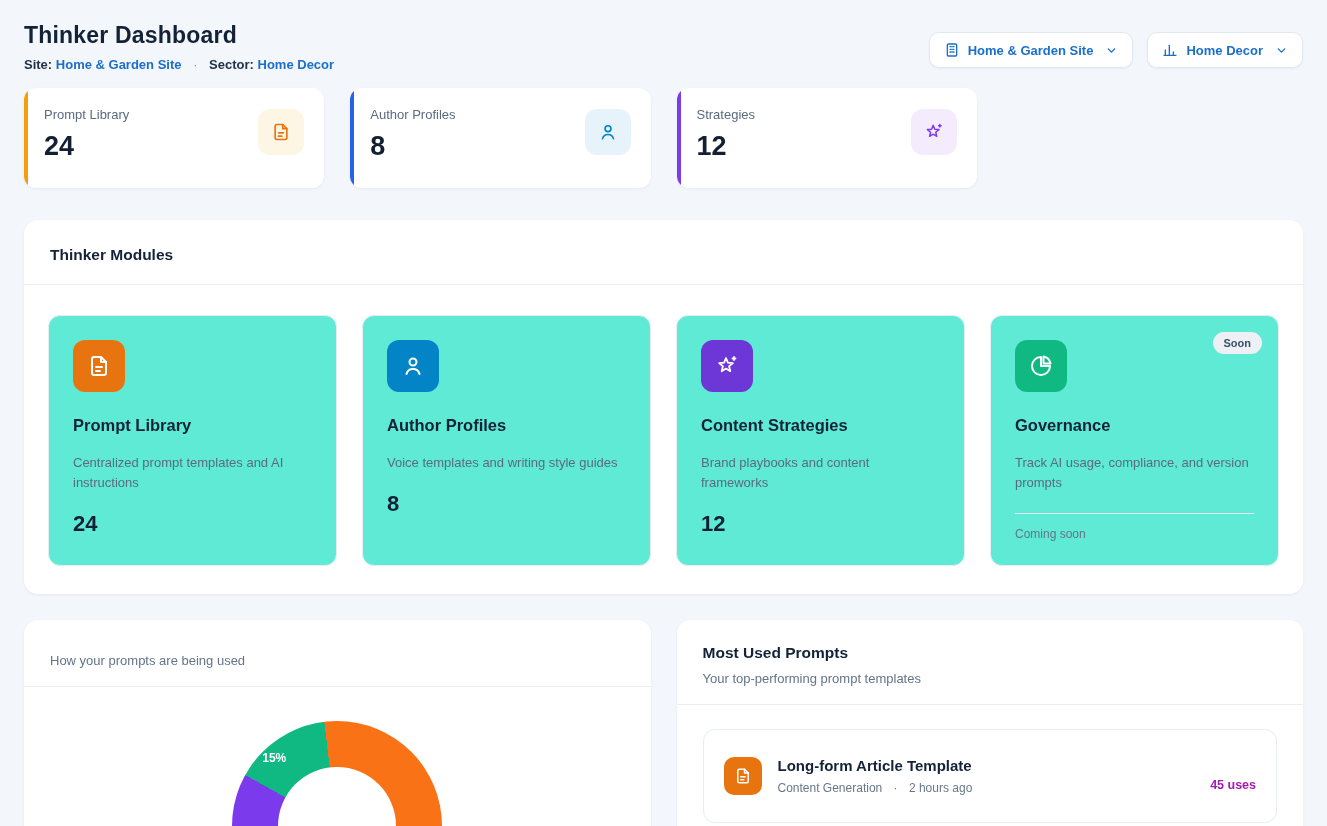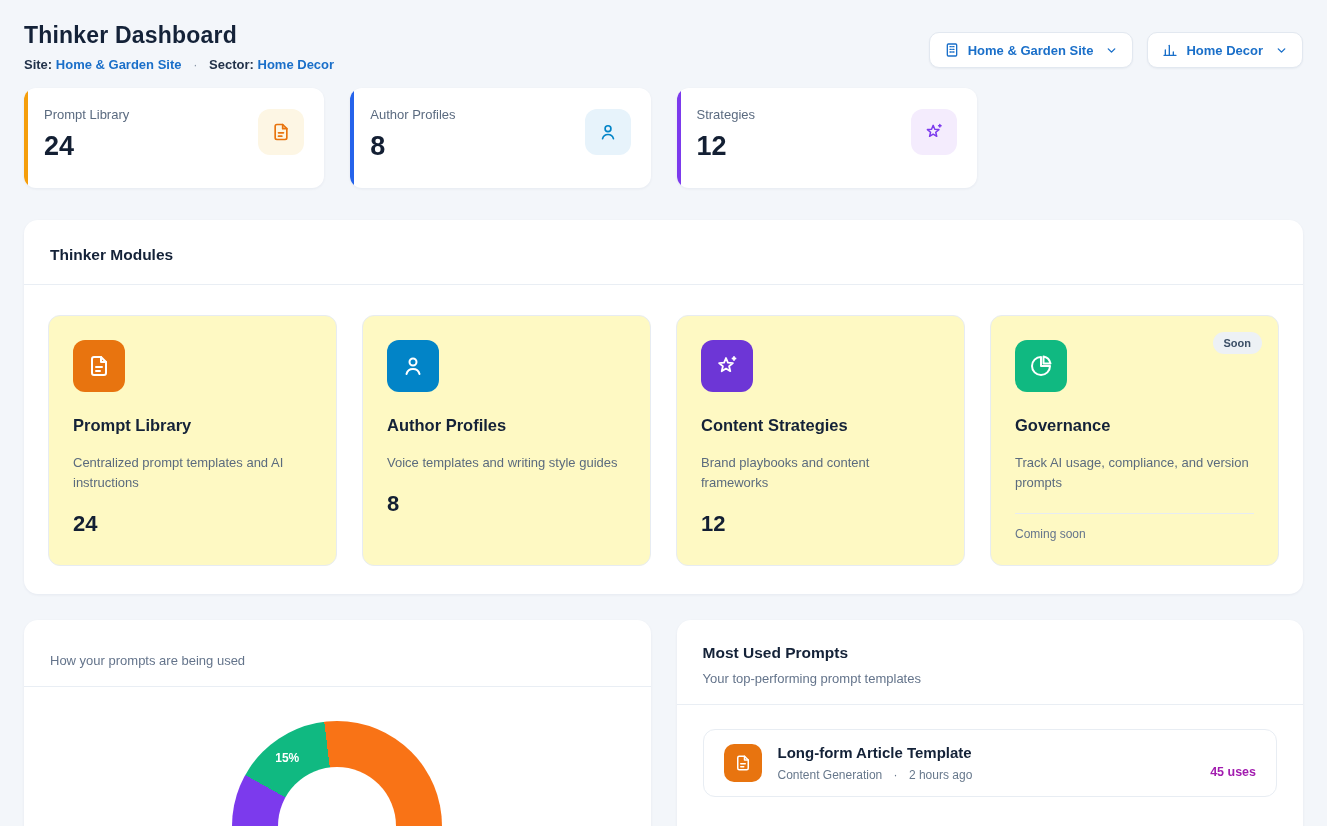--- a/index.html
+++ b/index.html
@@ -58,21 +58,21 @@
     background:#fff; border-radius:14px; margin-top:32px;
     box-shadow:0 1px 3px rgba(16,42,83,.06);
   }
   .panel-header { padding:26px 26px 20px; }
   .panel-title { font-size:15.5px; font-weight:700; color:#142238; }
   .panel-subtitle { font-size:13px; color:#64748b; margin-top:9px; }
   .divider { border-top:1px solid #e9eef4; }
   .modules-body { padding:30px 24px 28px; display:grid; grid-template-columns:repeat(4,1fr); gap:25px; }
   .module-card {
     position:relative; border:1px solid #e7ecf2; border-radius:12px;
-    padding:24px; min-height:248px; background:#fef9c3; cursor:pointer;
+    padding:24px; min-height:248px; background:#5eead4; cursor:pointer;
   }
   .module-icon {
     width:52px; height:52px; border-radius:12px; color:#fff;
     display:flex; align-items:center; justify-content:center;
   }
   .module-icon.solid-orange { background:#e8740f; }
   .module-icon.solid-blue   { background:#0284c7; }
   .module-icon.solid-purple { background:#6d36d6; }
   .module-icon.solid-green  { background:#10b981; }
   .module-title { font-size:16.5px; font-weight:700; color:#142238; margin-top:24px; }
@@ -97,29 +97,29 @@
   
   .chart-area { position:relative; height:320px; display:flex; justify-content:center; }
   .donut {
     position:relative; width:210px; height:210px; border-radius:50%;
     margin-top:34px;
   }
   .donut::after {
     content:""; position:absolute; inset:46px; background:#fff; border-radius:50%;
   }
   .donut-label {
-    position:absolute; left:43px; top:30px; color:#fff;
+    position:absolute; left:30px; top:30px; color:#fff;
     font-size:12px; font-weight:700; z-index:2;
   }
 
   
   .prompt-list { padding:24px 26px; }
   .prompt-item {
     display:flex; align-items:flex-start; gap:16px;
-    border:1px solid #e8edf3; border-radius:12px; padding:14px 20px;
+    border:1px solid #e8edf3; border-radius:12px; padding:27px 20px;
     cursor:pointer; background:#fff;
   }
   .prompt-item-icon {
     width:38px; height:38px; border-radius:10px; background:#e8740f; color:#fff;
     display:flex; align-items:center; justify-content:center; flex:0 0 auto;
   }
   .prompt-item-main { flex:1; }
   .prompt-item-title { font-size:15px; font-weight:700; color:#142238; }
   .prompt-item-meta { font-size:12px; color:#67788c; margin-top:7px; }
   .prompt-item-meta .dot { margin:0 8px; }

